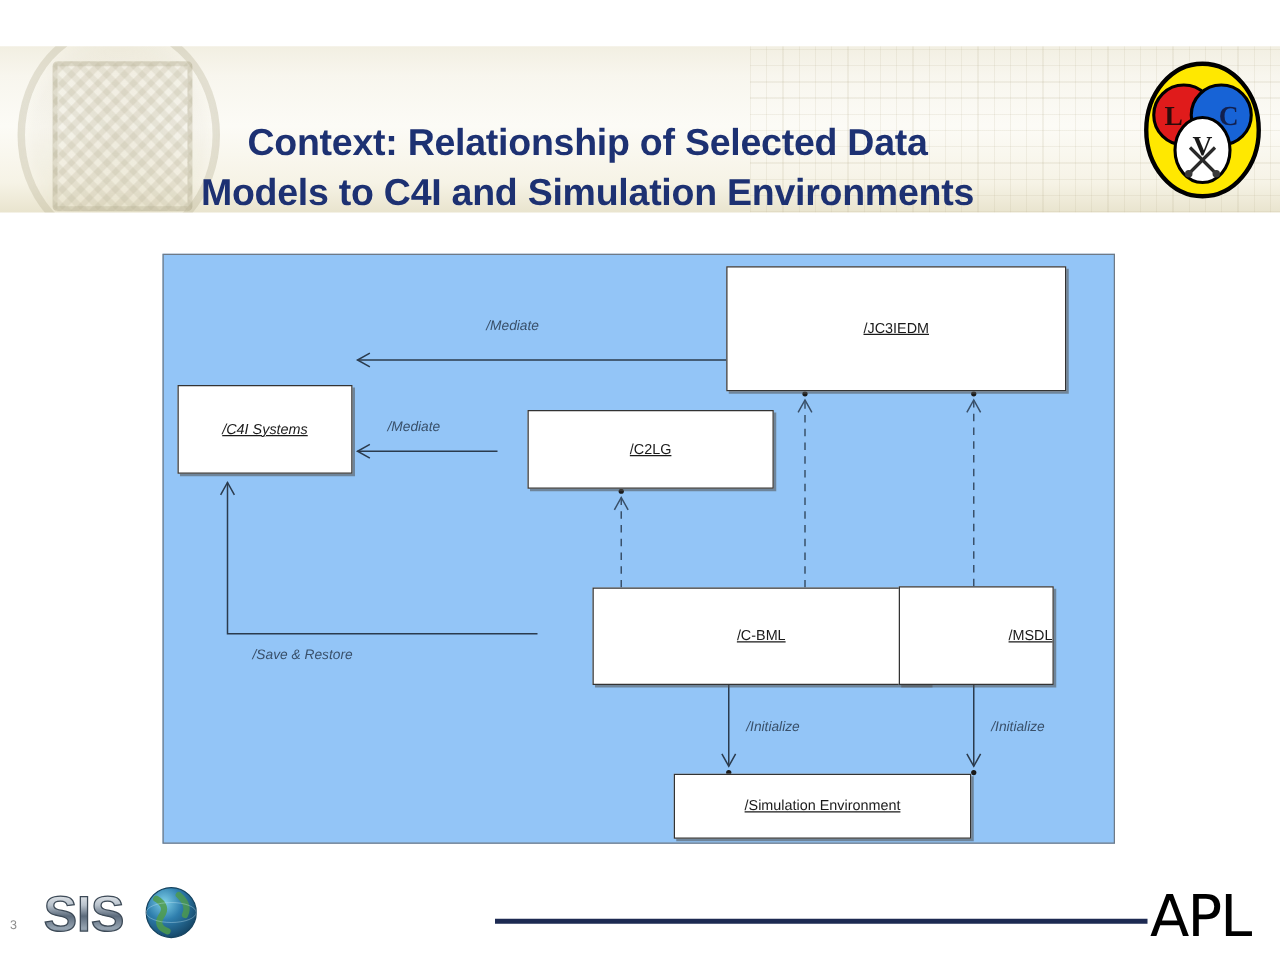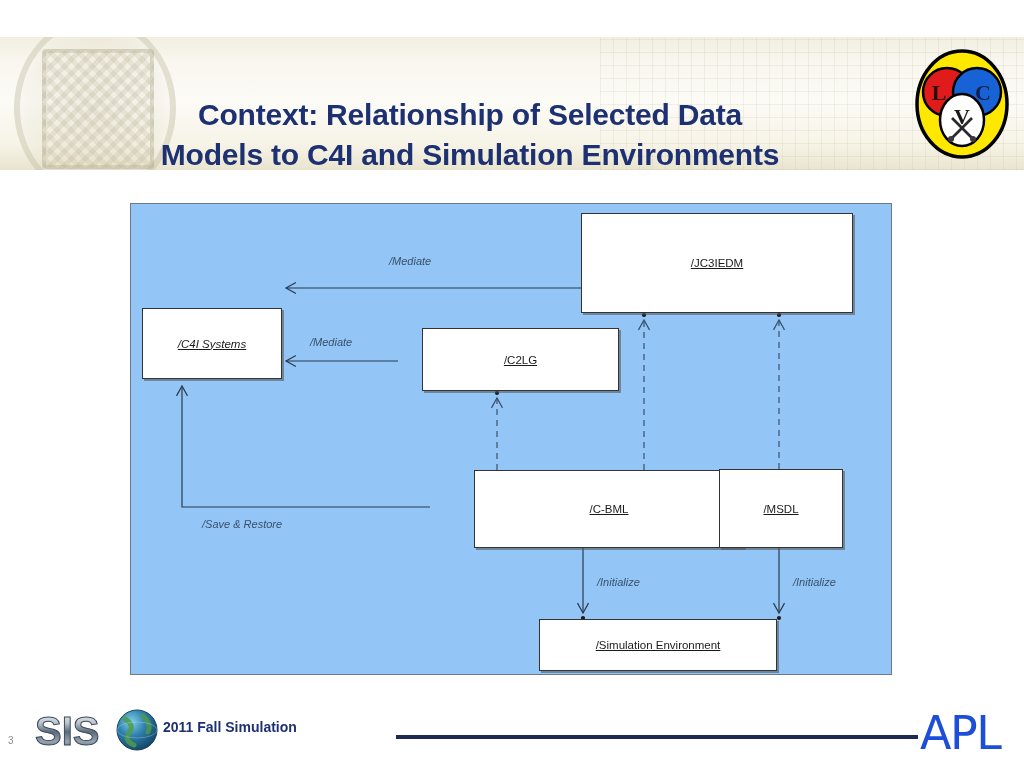--- a/index.html
+++ b/index.html
@@ -152,21 +152,21 @@
     left: 396px;
     top: 735px;
     width: 522px;
     height: 4px;
     background: #1d2a52;
   }
   #apl-logo {
     position: absolute;
     left: 920px;
     top: 706px;
-    color: #1d4ed8;
+    color: #000000;
     font-size: 46px;
     font-weight: normal;
     letter-spacing: -1.5px;
     font-family: "DejaVu Sans", sans-serif;
   }
 </style>
 </head>
 <body>
 
 <div id="header-band">
@@ -253,21 +253,21 @@
   </div>
 
   <div class="node-box" style="left:450px; top:9px; width:272px; height:100px;">
     <span class="node-label">/JC3IEDM</span>
   </div>
 
   <div class="node-box" style="left:299px; top:266px; width:270px; height:78px;margin-left:44px;">
     <span class="node-label">/C-BML</span>
   </div>
 
-  <div class="node-box" style="left:588px; top:265px; width:124px; height:79px;">
+  <div class="node-box" style="left:588px; top:265px; width:124px; height:79px;justify-content:flex-end;">
     <span class="node-label">/MSDL</span>
   </div>
 
   <div class="node-box" style="left:408px; top:415px; width:238px; height:52px;">
     <span class="node-label">/Simulation Environment</span>
   </div>
 
   <div class="edge-label" style="left:258px; top:51px;">/Mediate</div>
   <div class="edge-label" style="left:179px; top:132px;">/Mediate</div>
   <div class="edge-label" style="left:71px; top:314px;">/Save &amp; Restore</div>
@@ -293,18 +293,17 @@
     </radialGradient>
   </defs>
   <text x="2" y="40" font-family="'Liberation Sans', sans-serif" font-size="40" font-weight="bold" fill="url(#sisoMetal)" stroke="#3d4a57" stroke-width="1">SIS</text>
   <circle cx="104" cy="25" r="20" fill="url(#globeGrad)" stroke="#16435f" stroke-width="1"></circle>
   <path d="M92 14 q10 6 4 14 q-5 8 5 12" fill="none" stroke="#4f9b4a" stroke-width="5" stroke-linecap="round" opacity="0.85"></path>
   <path d="M110 11 q9 8 5 16" fill="none" stroke="#4f9b4a" stroke-width="5" stroke-linecap="round" opacity="0.8"></path>
   <ellipse cx="104" cy="25" rx="20" ry="8" fill="none" stroke="#bfe4f2" stroke-width="0.7" opacity="0.45"></ellipse>
 </svg>
 
 <div id="siso-text">
-  <div>2011 Fall Simulation</div>
 </div>
 
 <div id="footer-rule"></div>
 
 <div id="apl-logo">APL</div>
 
 </body></html>

